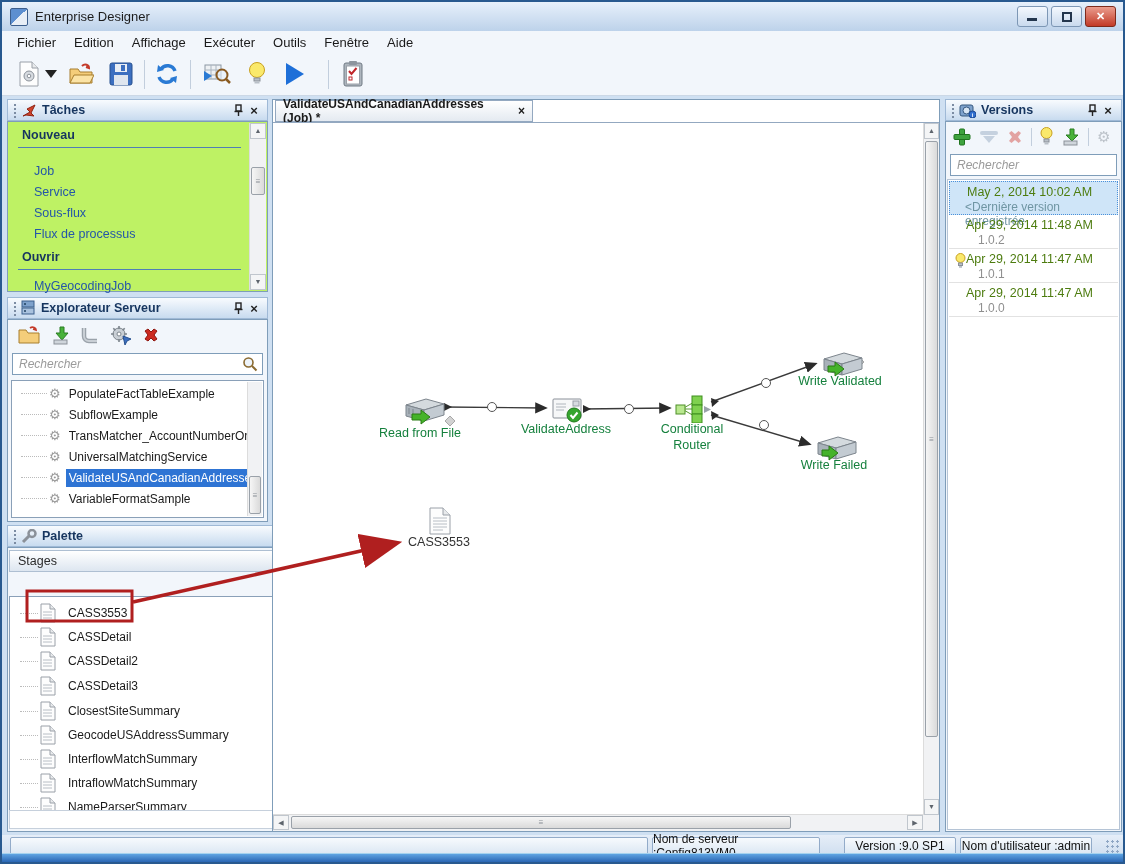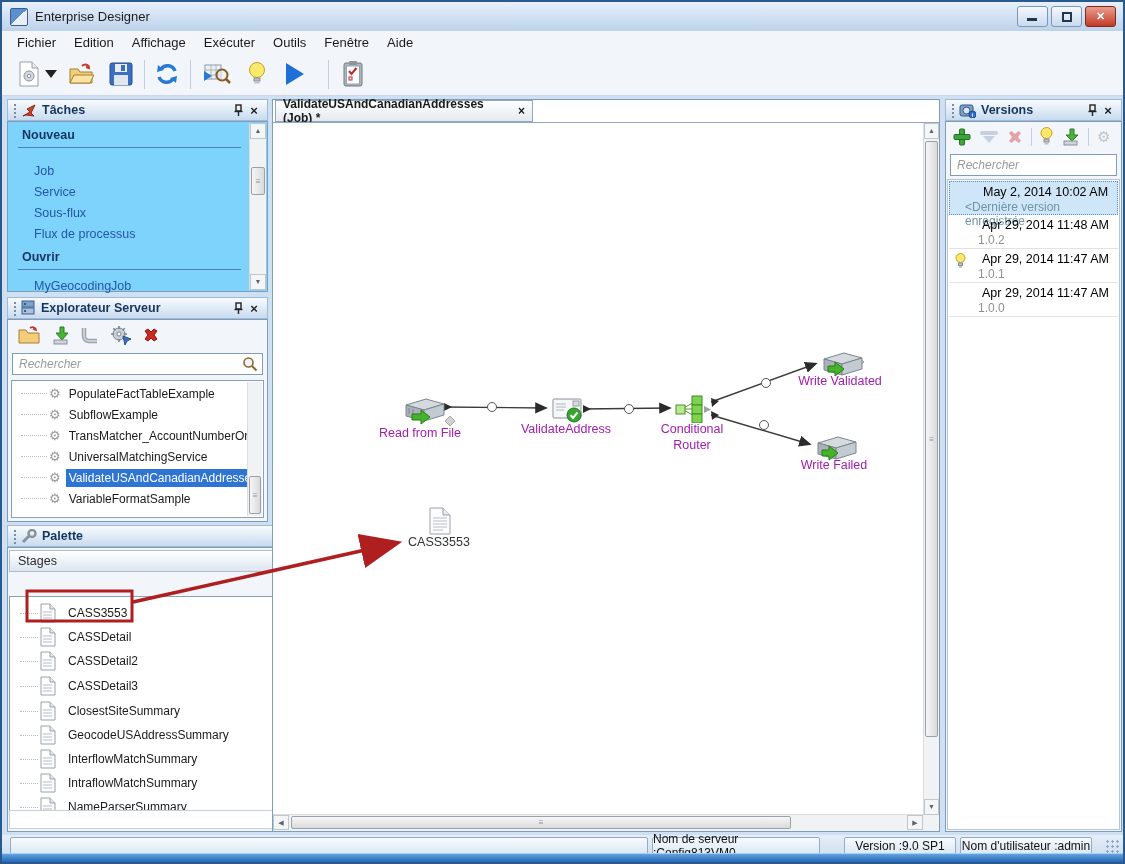--- a/index.html
+++ b/index.html
@@ -30,21 +30,21 @@
   
   .panel-header{position:absolute;left:0;right:0;top:0;height:22px;
     background:linear-gradient(#f8fbfe,#c8dbef);border:1px solid #9fb9d6;box-sizing:border-box;
     display:flex;align-items:center;padding:0 5px;font-weight:bold;font-size:12.5px;color:#16355f;}
   .grip-dots{width:4px;height:15px;margin-right:4px;
     background-image:radial-gradient(#7virtues 1px,transparent 1px);
     background-image:radial-gradient(#7b8ca3 1px,transparent 1px);background-size:4px 4px;}
   .hdr-sp{flex:1;}
   .hdr-btn{width:16px;height:16px;display:flex;align-items:center;justify-content:center;color:#222;
     font-weight:bold;font-size:13px;line-height:1;}
-  .panel-body{position:absolute;left:0;right:0;background:#7dd3fc;border:1px solid #7f9db9;box-sizing:border-box;}
+  .panel-body{position:absolute;left:0;right:0;background:#bef264;border:1px solid #7f9db9;box-sizing:border-box;}
   .heading{position:absolute;left:14px;font-weight:bold;font-size:12.5px;color:#16355f;}
   .rule{position:absolute;left:10px;right:26px;height:1px;background:#4f7fb5;}
   .tlink{position:absolute;left:26px;font-size:12.5px;color:#2456a8;}
   
   .sb-v{position:absolute;width:17px;background:#f1f2f4;border-left:1px solid #dcdcdc;box-sizing:border-box;}
   .sb-h{position:absolute;height:17px;background:#f1f2f4;border-top:1px solid #dcdcdc;box-sizing:border-box;}
   .sb-btn{position:absolute;background:#f4f5f6;border:1px solid #c0c6cd;box-sizing:border-box;
     color:#5d646c;font-size:7px;text-align:center;line-height:14px;}
   .sb-thumb{position:absolute;background:linear-gradient(90deg,#f6f6f6,#dadada);border:1px solid #9aa1a9;
     border-radius:2px;box-sizing:border-box;display:flex;align-items:center;justify-content:center;
@@ -60,33 +60,33 @@
   .tree-dots{width:26px;border-top:1px dotted #bbb;margin:0 2px 0 6px;}
   .gear-ico{color:#9a9a9a;font-size:13px;margin-right:5px;line-height:1;}
   .tree-label{padding:2px 3px;}
   .tree-label.sel{background:#2e74d4;color:#fff;}
   
   .cat-bar{position:absolute;left:1px;right:1px;height:22px;background:linear-gradient(#ffffff,#dde6f0);
     border:1px solid #aebfd2;box-sizing:border-box;display:flex;align-items:center;padding:0 8px;font-size:12.5px;color:#2b2b2b;}
   .pal-row{position:absolute;left:4px;height:24px;display:flex;align-items:center;font-size:12px;}
   
   .ver-row{position:absolute;left:1px;right:1px;height:34px;border-bottom:1px solid #e2e2e2;box-sizing:border-box;}
-  .ver-date{position:absolute;left:33px;top:3px;font-size:12.5px;color:#000000;}
+  .ver-date{position:absolute;left:17px;top:3px;font-size:12.5px;color:#4d7c0f;}
   .ver-sub{position:absolute;left:29px;top:18px;font-size:12px;color:#8f8f8f;}
   .ver-row.sel{background:#cfe5f8;border:1px dotted #4a90d9;}
   .ver-row.sel .ver-sub{left:15px;color:#6f95a3;}
   
   .canvas{position:absolute;left:270px;top:97px;width:668px;height:733px;background:#fff;
     border:1px solid #7f9db9;box-sizing:border-box;}
   .tab{position:absolute;left:2px;top:0;width:258px;height:22px;background:linear-gradient(#ffffff,#e4eaf1);
     border:1px solid #93a8c0;box-sizing:border-box;display:flex;align-items:center;padding:0 7px;
     font-weight:bold;font-size:12px;}
   .tabbar-line{position:absolute;left:0;right:0;top:22px;height:1px;background:#93a8c0;}
   .canvas-body{position:absolute;left:0;top:23px;right:16px;bottom:16px;overflow:hidden;background:#fff;}
-  .node-label{position:absolute;text-align:center;font-size:12.5px;color:#a21caf;line-height:1.25;}
+  .node-label{position:absolute;text-align:center;font-size:12.5px;color:#15803d;line-height:1.25;}
   
   .statusbar{position:absolute;left:0;right:0;top:833px;height:23px;background:linear-gradient(#e6eef8,#ccdcee);}
   .st-panel{position:absolute;top:2px;height:18px;border:1px solid #92abc9;border-radius:2px;
     background:linear-gradient(#f7fafd,#dbe7f3);box-sizing:border-box;display:flex;align-items:center;
     justify-content:center;font-size:12px;color:#111;}
   .bottom-strip{position:absolute;left:0;right:0;bottom:0;height:8px;
     background:linear-gradient(#5fa4e2,#2a66b4);border-top:1px solid #a5d2ee;}
   .overlay{position:absolute;left:0;top:0;width:1121px;height:860px;pointer-events:none;z-index:60;}
   .resize-grip{position:absolute;right:4px;top:4px;width:14px;height:14px;
     background-image:radial-gradient(#8ea6c4 1.2px,transparent 1.2px);background-size:5px 5px;}

